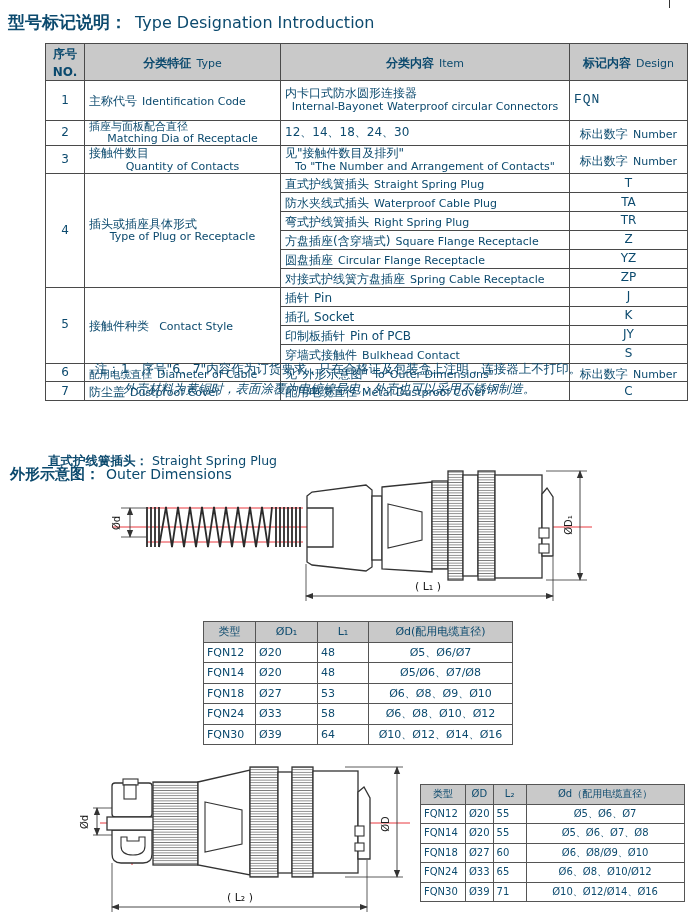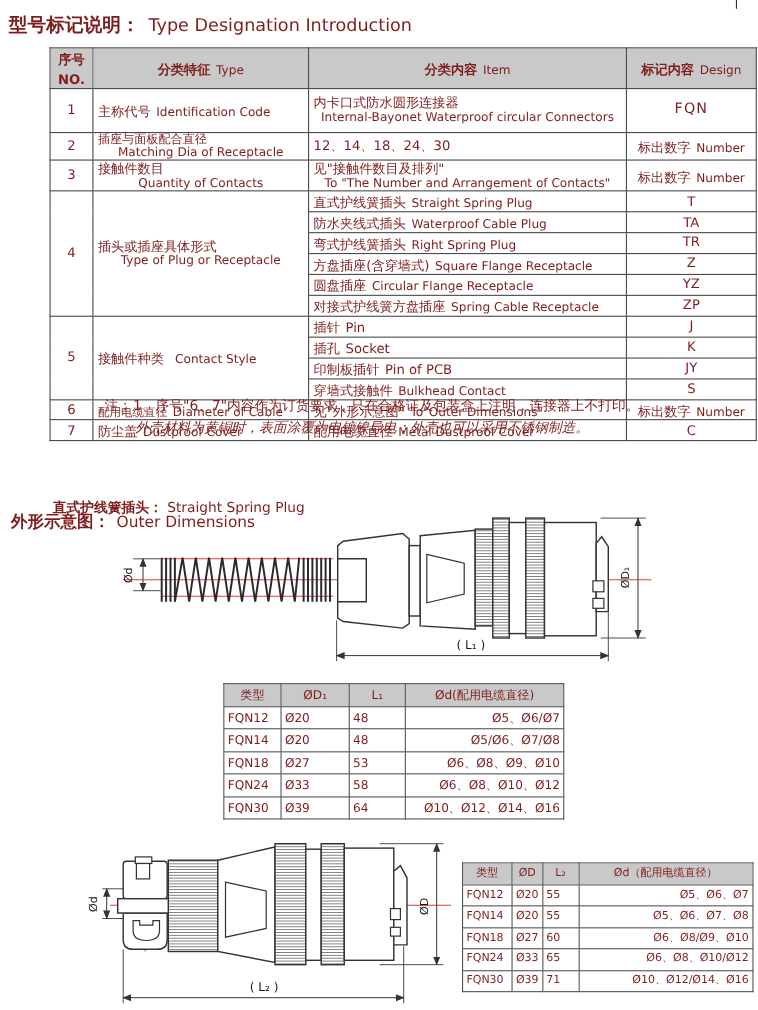--- a/index.html
+++ b/index.html
@@ -1,49 +1,49 @@
 <!DOCTYPE html>
 <html><head>
 <meta charset="utf-8">
 <style>
   html,body{margin:0;padding:0;background:#fff;}
   .page{position:relative;width:689px;height:918px;background:#ffffff;overflow:hidden;
-        font-family:"DejaVu Sans","Liberation Sans",sans-serif;color:#7f1d1d;}
+        font-family:"DejaVu Sans","Liberation Sans",sans-serif;color:#0c4a6e;}
   .abs{position:absolute;}
   
   .doc-title{left:8px;top:11px;white-space:nowrap;}
   .doc-title .zh-big{font-size:17px;font-weight:bold;}
   .doc-title .en-big{font-size:16px;margin-left:8px;}
   .sec-title{left:10px;top:427px;white-space:nowrap;margin-top:37px;}
   .sec-title .zh-mid{font-size:15px;font-weight:bold;}
   .sec-title .en-mid{font-size:14px;margin-left:6px;}
   .plug-label{white-space:nowrap;font-size:12.5px;}
   .plug-label .zh-s{font-weight:bold;}
   .plug-label .en-s{margin-left:4px;}
   
   table.main{border-collapse:collapse;table-layout:fixed;left:45px;top:43px;}
   table.main td{border:1px solid #4a4a4a;padding:0 4px;line-height:1.12;overflow:hidden;}
   table.main .hdr{background:#c9c9c9;text-align:center;}
   .zh{font-size:12px;}
   .zh-b{font-size:12px;font-weight:bold;}
   .en{font-size:11px;text-align:center;}
   .c-center{text-align:center;}
   .code{font-size:12px;text-align:center;}
-  .fqn{font-size:13px;text-align:center;letter-spacing:1px;}
+  .fqn{font-size:13px;letter-spacing:1px;font-family:Liberation Mono, monospace;}
   
   .notes{left:95px;top:359px;width:575px;font-size:12.5px;line-height:19.5px;}
   .note-row{display:flex;}
   .note-label{width:26px;flex:none;}
   .note-indent{margin-left:28px;font-style:italic;}
   
   table.dim{border-collapse:collapse;table-layout:fixed;background:#fff;}
   table.dim td,table.dim th{border:1px solid #555;padding:4px 3px;line-height:1.05;overflow:hidden;white-space:nowrap;font-weight:normal;}
   table.dim th{background:#c9c9c9;text-align:center;}
   table.dim td{text-align:left;}
-  table.dim td.c-left{text-align:right;}
+  table.dim td.c-left{text-align:center;}
   table.dim.t1{left:203px;top:621px;font-size:11px;}
   table.dim.t2{left:420px;top:784px;font-size:10px;z-index:3;}
   table.dim.t1 tr{height:15px;}  table.dim.t1 tr.hrow{height:16px;}
   table.dim.t2 tr{height:16px;}  table.dim.t2 tr.hrow{height:18px;}
   
   svg.draw{position:absolute;left:0;overflow:visible;}
   .crop-mark{left:669px;top:0;width:1px;height:8px;background:#333;}
   svg text{font-family:"DejaVu Sans","Liberation Sans",sans-serif;fill:#1a1a1a;}
 </style>
 </head>

